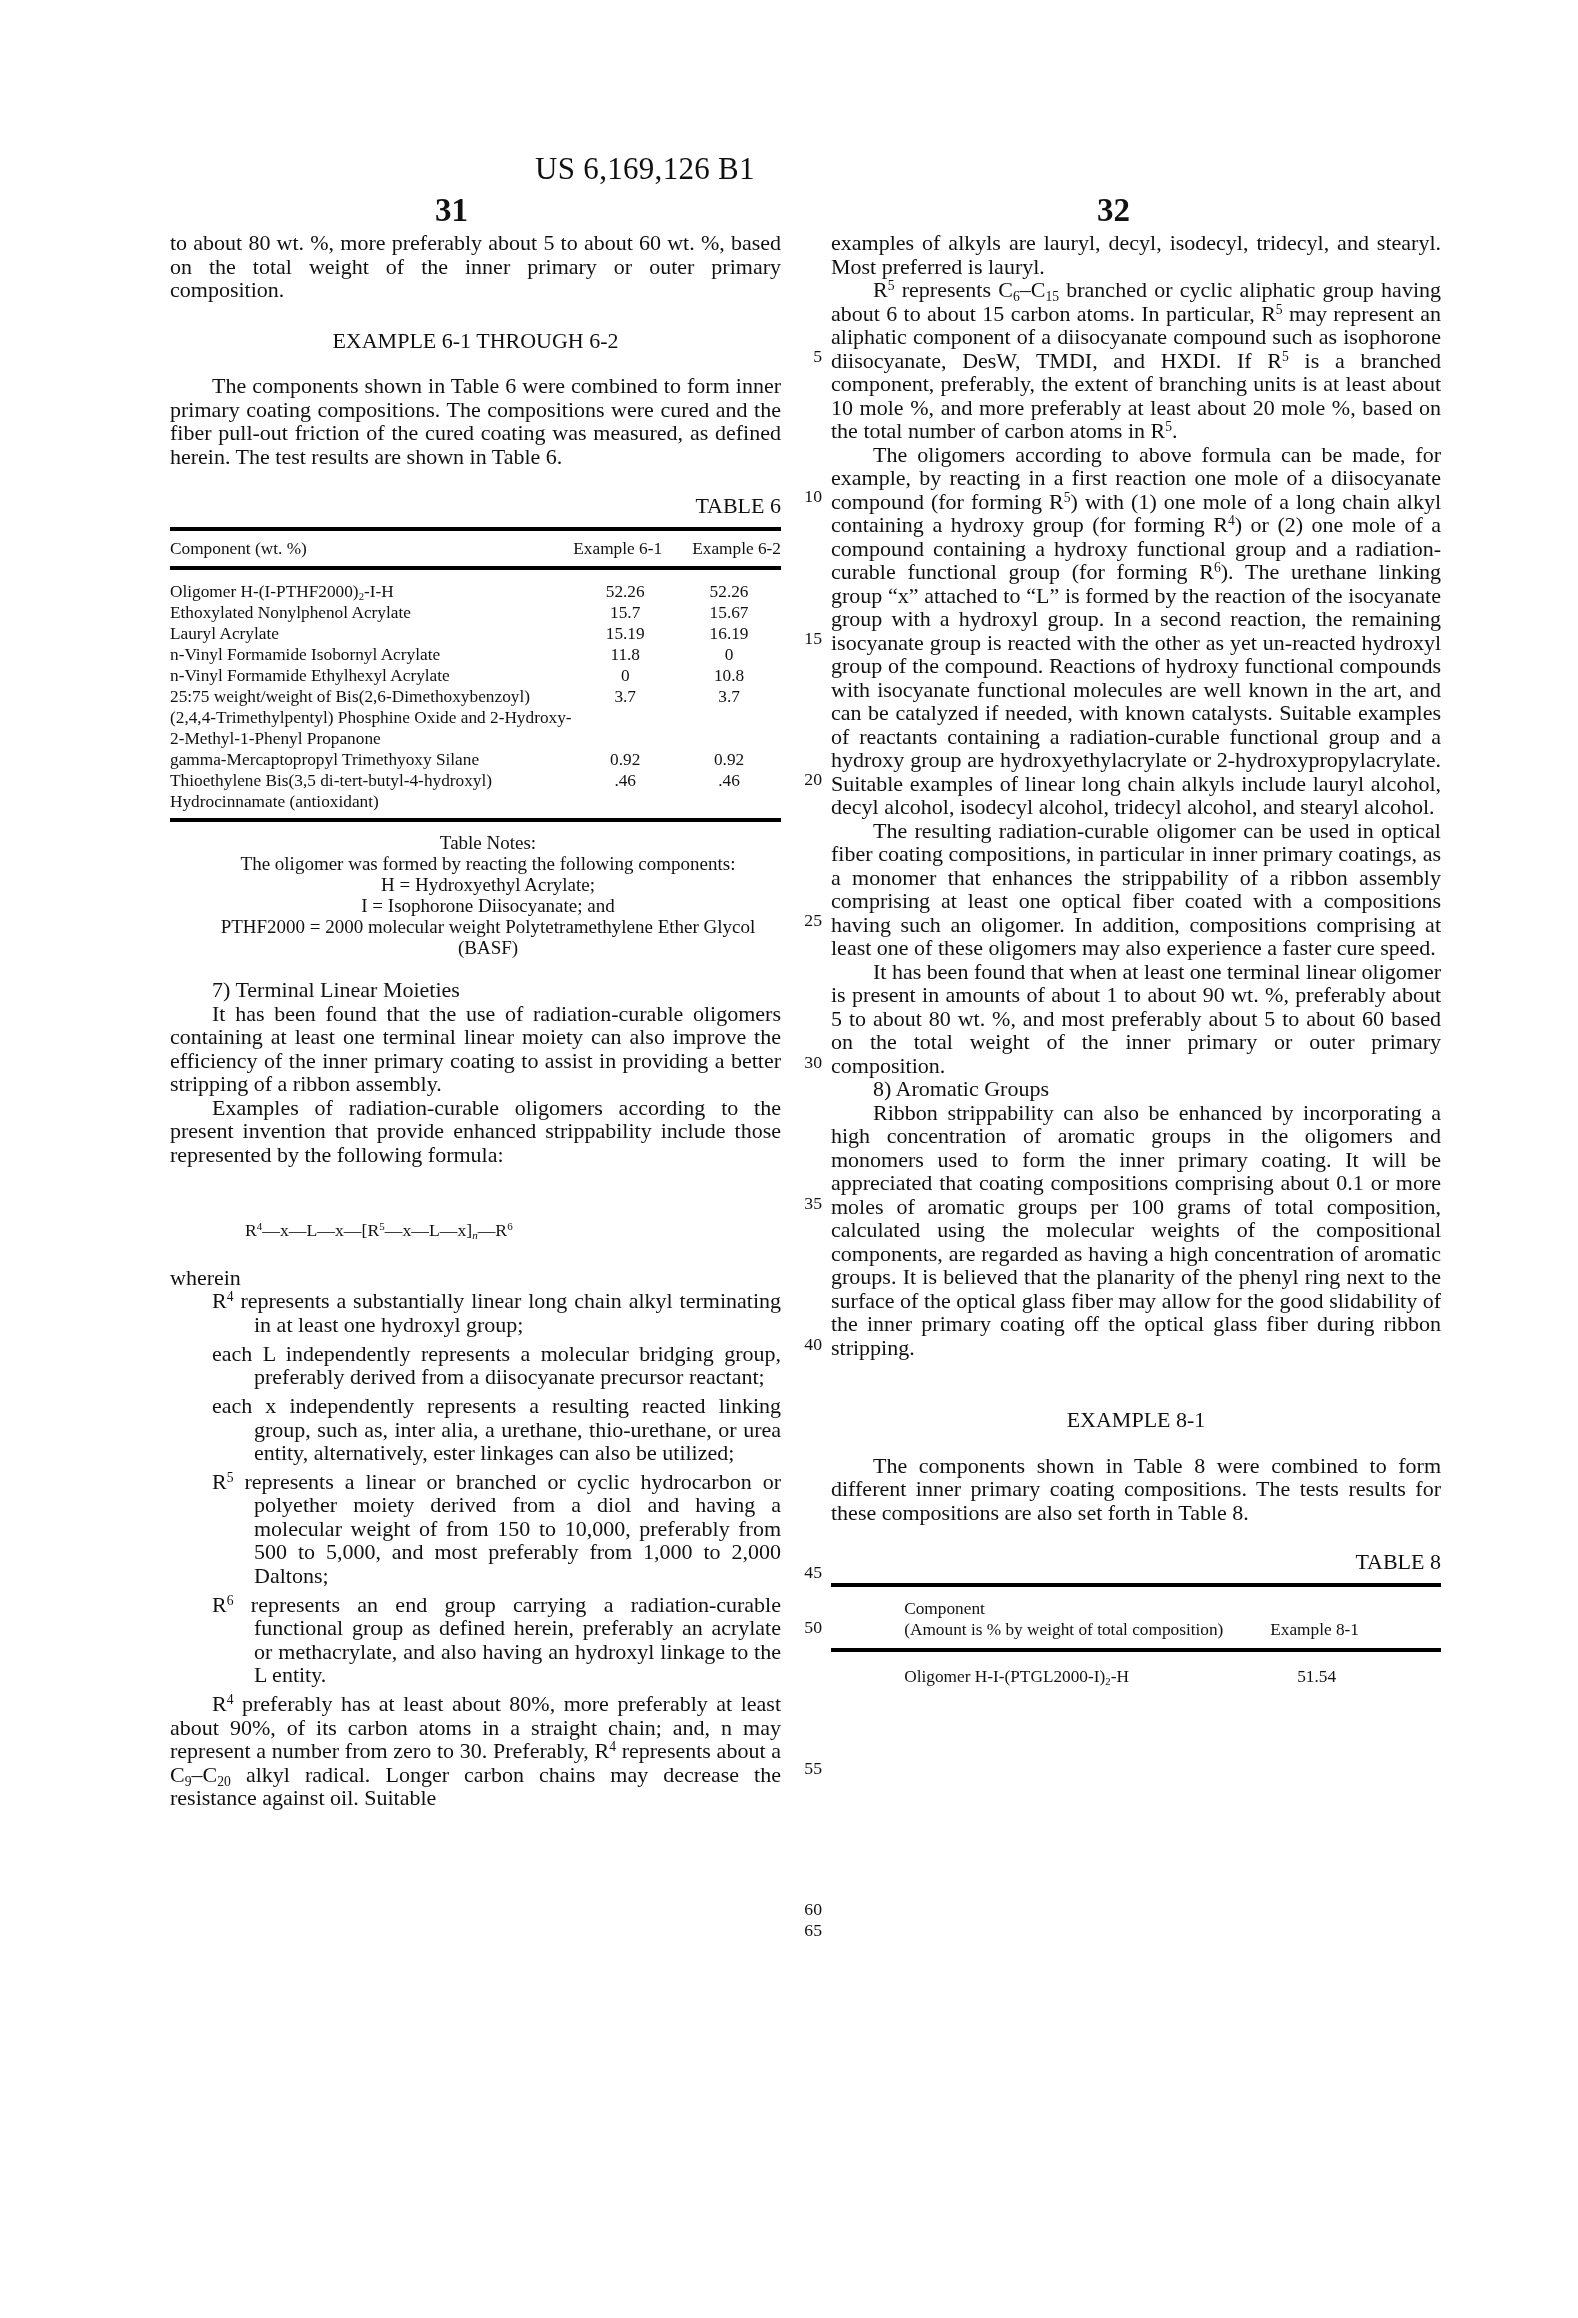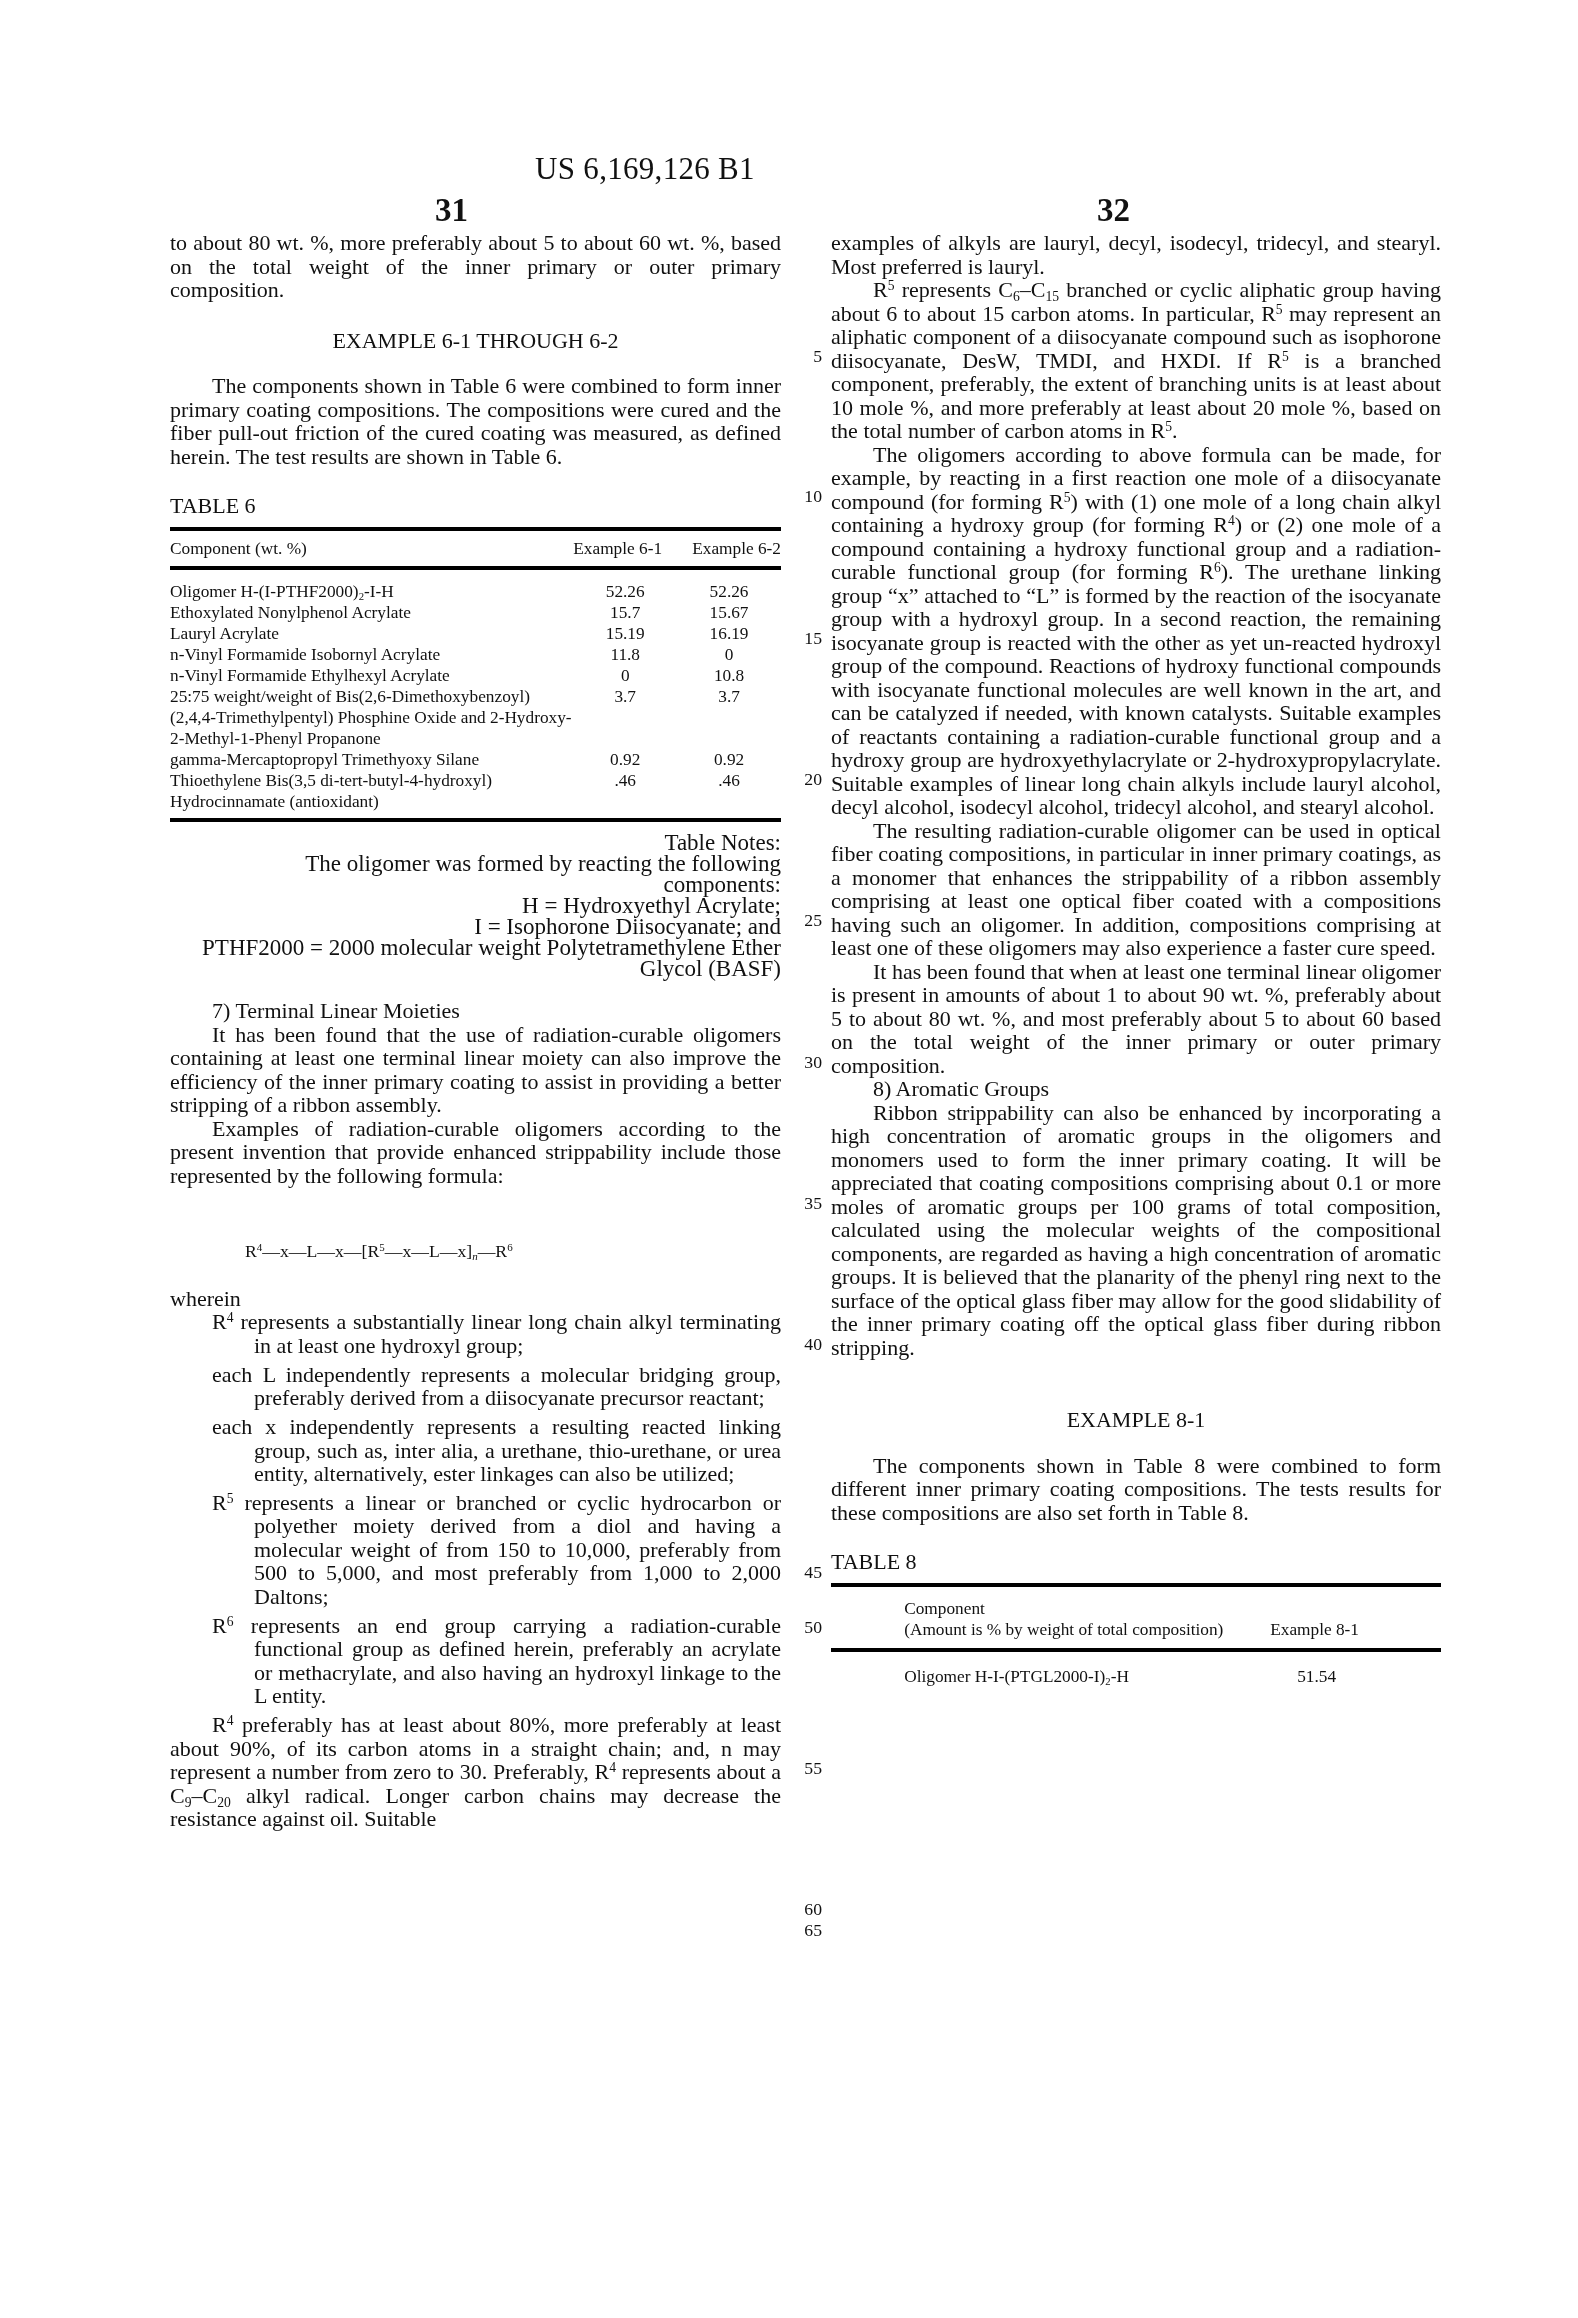--- a/index.html
+++ b/index.html
@@ -11,33 +11,33 @@
   .pgnum { top:192px; font-size:33px; font-weight:bold; }
   #pg-left { left:435px; }
   #pg-right { left:1097px; }
 
   .col { top:231px; font-size:22px; line-height:23.5px; text-align:justify; }
   #left-col { left:170px; width:611px; }
   #right-col { left:831px; width:610px; }
   .col p { margin:0; }
   .ind { text-indent:42px; }
   .sec-title { text-align:center; margin:27px 0 22px 0 !important; }
-  .tbl-title { text-align:left; margin:26px 0 9.5px 0 !important; }
+  .tbl-title { text-align:right; margin:26px 0 9.5px 0 !important; }
   sup { font-size:62%; vertical-align:0.55em; line-height:0; }
   sub { font-size:62%; vertical-align:-0.28em; line-height:0; }
 
   table.pt { width:100%; border-collapse:collapse; font-size:17.3px; line-height:21px; text-align:left; }
   table.pt th { font-weight:normal; padding:6.8px 0 6.8px 0; vertical-align:bottom; }
   table.pt td { padding:0; vertical-align:top; }
   table.pt thead tr { border-top:4.1px solid #000; border-bottom:4.1px solid #000; }
   table.pt tbody tr:first-child td { padding-top:11px; }
   table.pt tbody tr:last-child td { padding-bottom:6.8px; }
   table.pt tbody { border-bottom:4.1px solid #000; }
   .num { text-align:center; }
-  .notes { font-size:23px; line-height:21px; margin-top:9.5px !important; text-align:right;margin-left:25px; }
+  .notes { font-size:19px; line-height:21px; margin-top:9.5px !important; text-align:center;margin-left:25px; }
   .formula { margin:53px 0 23px 75px !important; font-size:17.7px; text-align:left; }
   .def { margin:0 0 5.4px 42px !important; padding-left:42px; text-indent:-42px; }
 
   .lnum { position:absolute; left:795px; width:27px; font-size:17.7px; text-align:right; color:#111; }
 
   table.pt8 { width:100%; border-collapse:collapse; font-size:17.3px; line-height:21px; }
   table.pt8 thead tr { border-top:4.1px solid #000; border-bottom:4.1px solid #000; }
   table.pt8 th { font-weight:normal; text-align:left; padding:11px 0 8.2px 0; vertical-align:bottom; }
   table.pt8 td { padding:13.6px 0 0 0; }
 </style>

